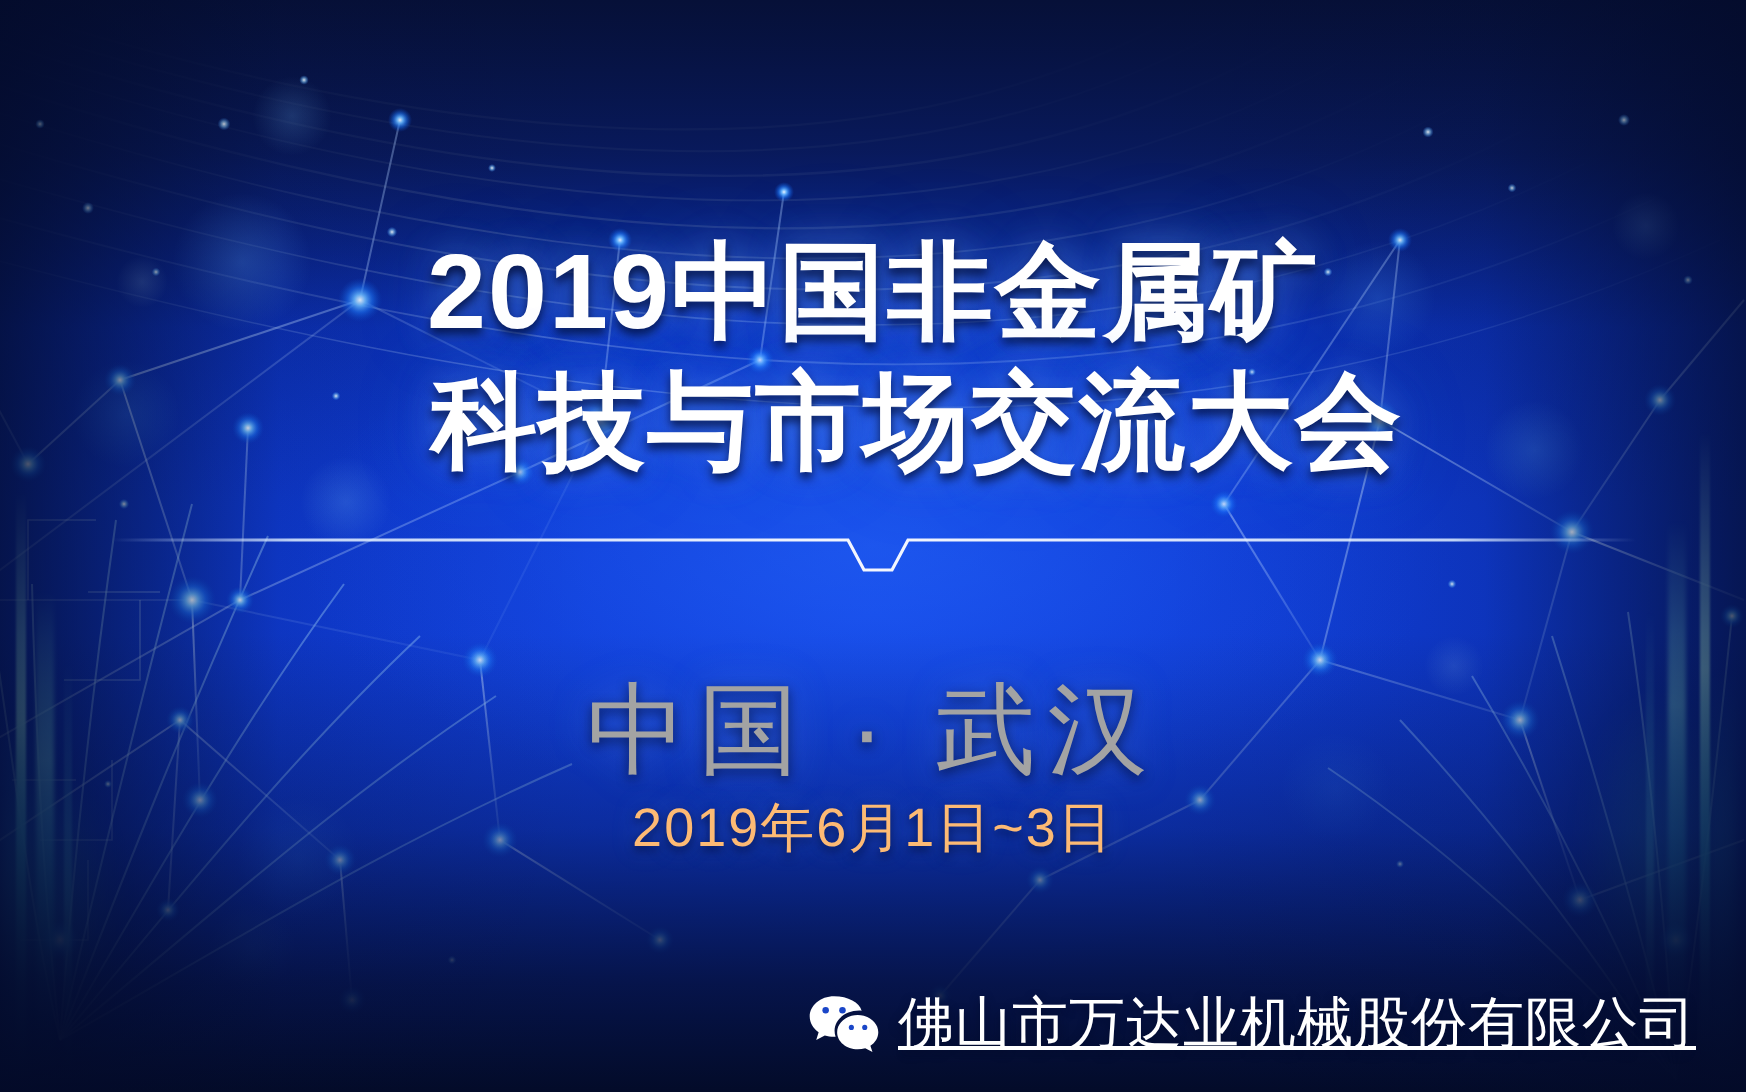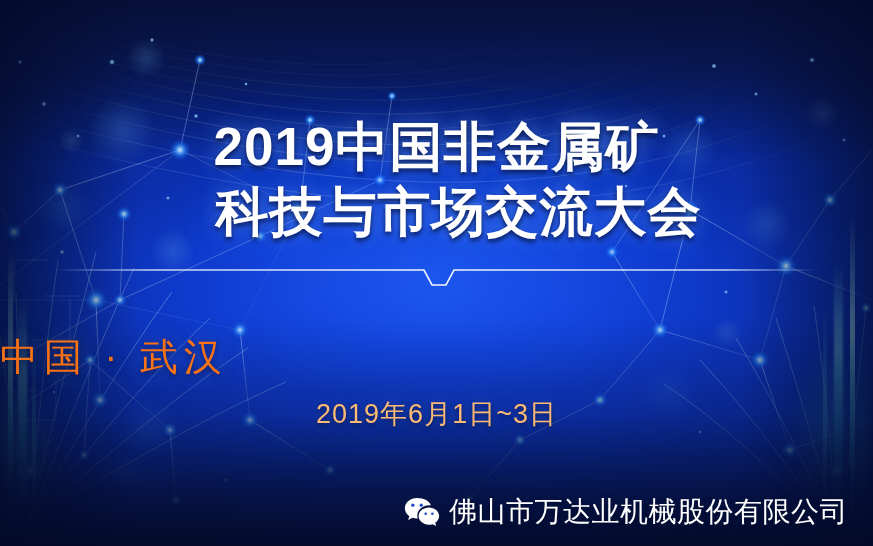--- a/index.html
+++ b/index.html
@@ -64,22 +64,22 @@
   .title-1{font-size:53px;}
   .title-2{font-size:53px;margin-top:8px;padding-left:44px;}
 
   
   .divider{
     position:absolute;left:0;right:0;top:255px;height:42px;z-index:6;
   }
 
   
   .loc{
-    position:absolute;left:0;right:0;top:332px;z-index:6;
-    color:#f97316;font-size:38px;letter-spacing:6px;
+    position:absolute;left:0;right:0;top:332px;text-align:center;z-index:6;
+    color:#a3a3a3;font-size:50px;letter-spacing:6px;
     text-shadow:0 2px 6px rgba(2,10,45,0.7),0 0 20px rgba(120,180,255,0.35);
     white-space:nowrap;
   }
   .date{
     position:absolute;left:0;right:0;top:396px;text-align:center;z-index:6;
     color:#fdba74;font-size:27px;letter-spacing:1px;
     text-shadow:0 2px 5px rgba(2,10,45,0.7),0 0 14px rgba(120,180,255,0.30);
     white-space:nowrap;
   }
 
@@ -88,20 +88,21 @@
     position:absolute;right:25px;bottom:15px;z-index:7;
     display:flex;align-items:center;gap:9px;
   }
   .wechat-icon{
     width:36px;height:31px;display:block;flex:0 0 auto;
   }
   .footer-text{
     color:#ffffff;font-size:28px;letter-spacing:0.5px;
     text-shadow:0 2px 5px rgba(2,10,45,0.85);
     white-space:nowrap;
+    text-decoration:underline;
   }
 </style>
 </head>
 <body>
 
 <div class="poster">
 
   <div class="bg-base layer"></div>
 
   <svg class="layer" viewBox="0 0 873 546" preserveAspectRatio="none" style="z-index:2;">

